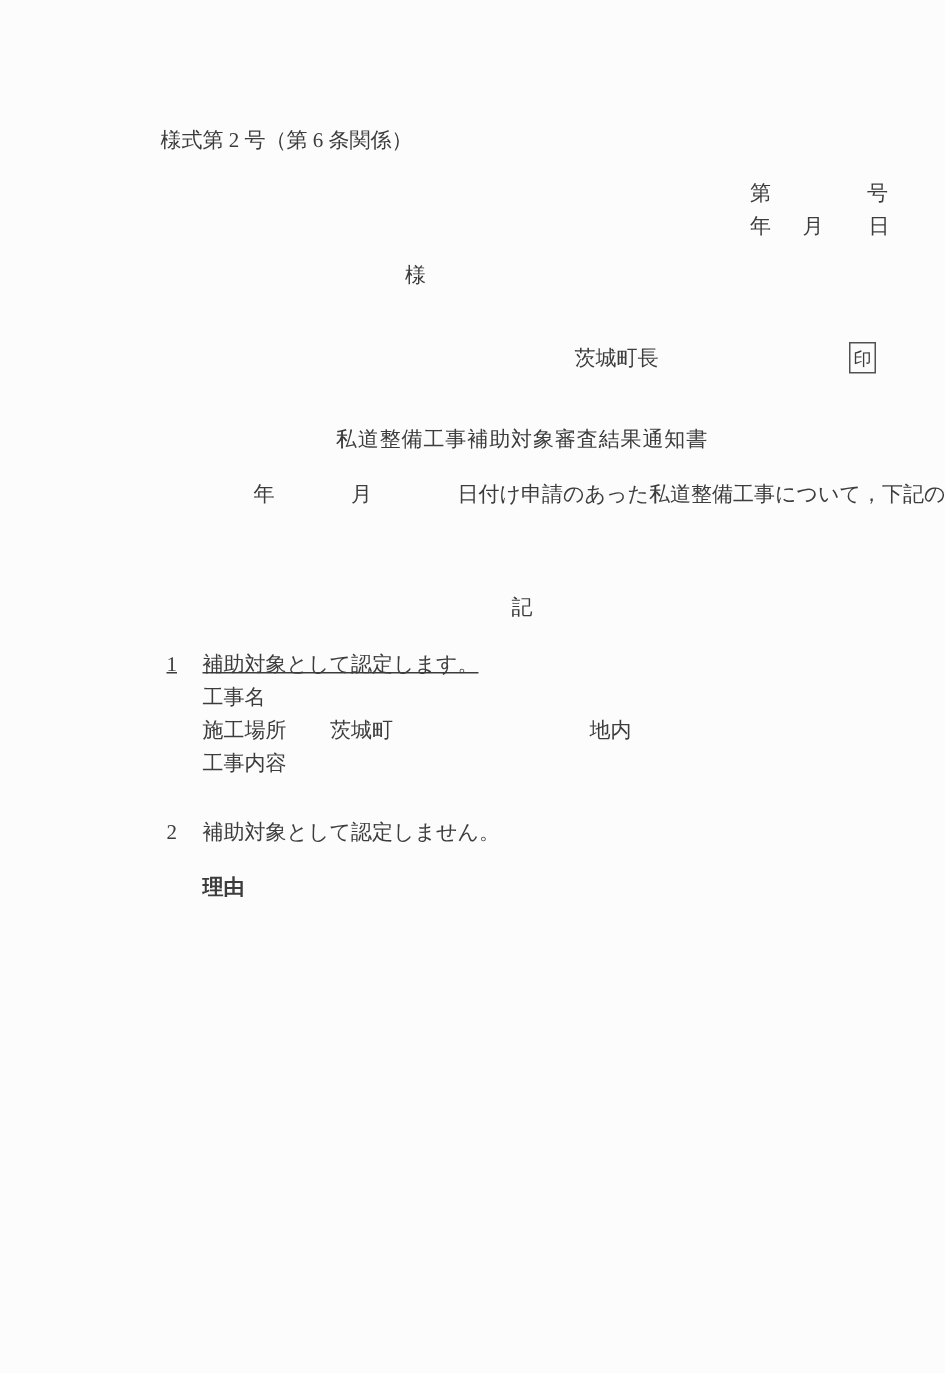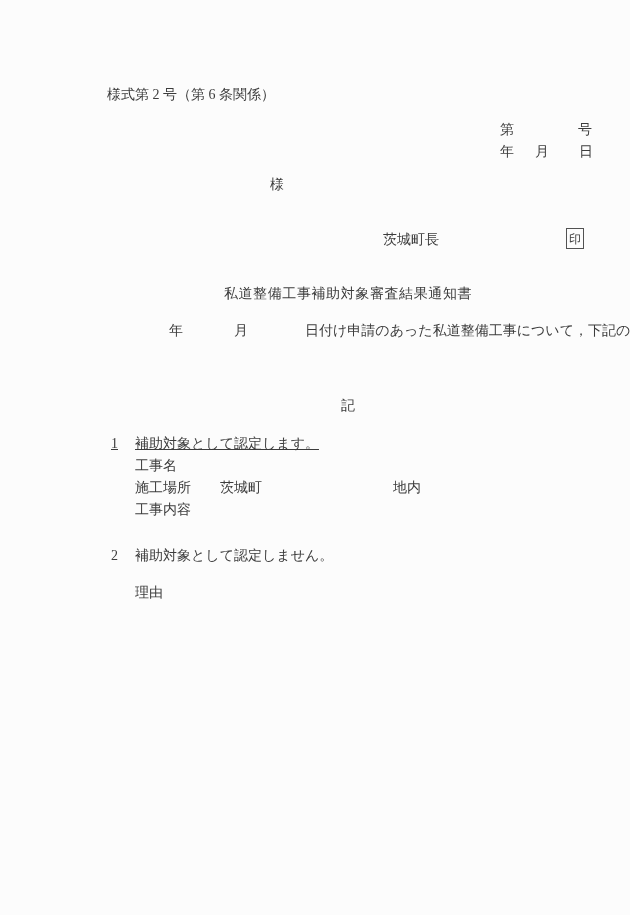--- a/index.html
+++ b/index.html
@@ -79,15 +79,15 @@
   <div class="abs" style="left:78px; top:435px;text-decoration:underline;"><span>1</span><span class="sp" style="width:17px"></span><span>補助対象として認定します。</span></div>
 
   <div class="abs" style="left:102px; top:457px;font-family:Liberation Serif, serif;">工事名</div>
 
   <div class="abs" style="left:102px; top:479px;"><span>施工場所</span><span class="sp" style="width:29px"></span><span>茨城町</span><span class="sp" style="width:131px"></span><span>地内</span></div>
 
   <div class="abs" style="left:102px; top:501px;text-align:right;">工事内容</div>
 
   <div class="abs" style="left:78px; top:547px;"><span>2</span><span class="sp" style="width:17px"></span><span>補助対象として認定しません。</span></div>
 
-  <div class="abs" style="left:102px; top:584px;">理由</div>
+  <div class="abs" style="left:102px; top:584px;font-weight:bold;">理由</div>
 
 </div>
 
 </body></html>

